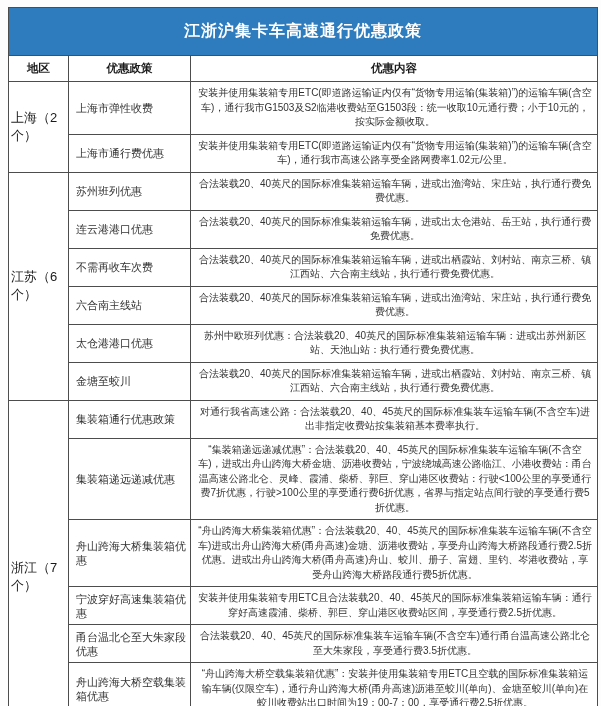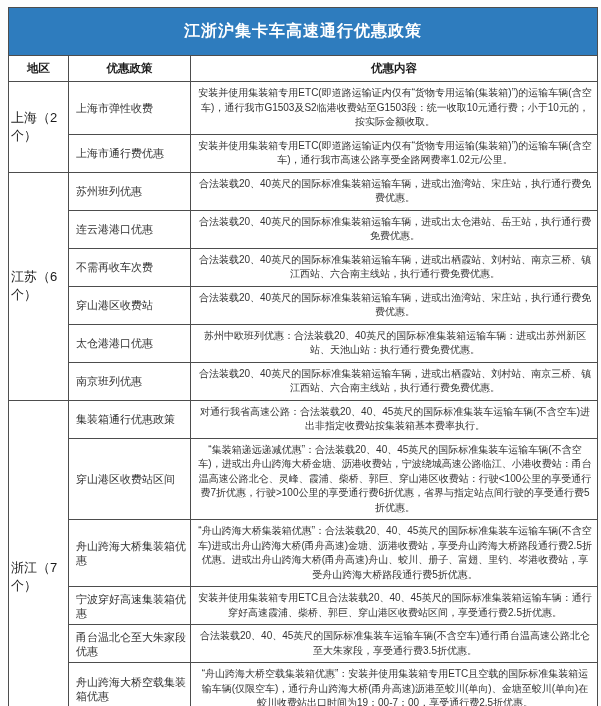--- a/index.html
+++ b/index.html
@@ -112,38 +112,38 @@
         </tr>
         <tr>
           <td class="policy-cell">连云港港口优惠</td>
           <td class="content-cell">合法装载20、40英尺的国际标准集装箱运输车辆，进或出太仓港站、岳王站，执行通行费免费优惠。</td>
         </tr>
         <tr>
           <td class="policy-cell">不需再收车次费</td>
           <td class="content-cell">合法装载20、40英尺的国际标准集装箱运输车辆，进或出栖霞站、刘村站、南京三桥、镇江西站、六合南主线站，执行通行费免费优惠。</td>
         </tr>
         <tr>
-          <td class="policy-cell">穿山港区收费站</td>
+          <td class="policy-cell">六合南主线站</td>
           <td class="content-cell">合法装载20、40英尺的国际标准集装箱运输车辆，进或出渔湾站、宋庄站，执行通行费免费优惠。</td>
         </tr>
         <tr>
           <td class="policy-cell">太仓港港口优惠</td>
           <td class="content-cell">苏州中欧班列优惠：合法装载20、40英尺的国际标准集装箱运输车辆：进或出苏州新区站、天池山站：执行通行费免费优惠。</td>
         </tr>
         <tr>
-          <td class="policy-cell">南京班列优惠</td>
+          <td class="policy-cell">金塘至蛟川</td>
           <td class="content-cell">合法装载20、40英尺的国际标准集装箱运输车辆，进或出栖霞站、刘村站、南京三桥、镇江西站、六合南主线站，执行通行费免费优惠。</td>
         </tr>
         <tr>
           <td class="region-cell" rowspan="7">浙江（7个）</td>
           <td class="policy-cell">集装箱通行优惠政策</td>
           <td class="content-cell">对通行我省高速公路：合法装载20、40、45英尺的国际标准集装车运输车辆(不含空车)进出非指定收费站按集装箱基本费率执行。</td>
         </tr>
         <tr>
-          <td class="policy-cell">穿山港区收费站区间</td>
+          <td class="policy-cell">集装箱递远递减优惠</td>
           <td class="content-cell">“集装箱递远递减优惠”：合法装载20、40、45英尺的国际标准集装车运输车辆(不含空车)，进或出舟山跨海大桥金塘、沥港收费站，宁波绕城高速公路临江、小港收费站：甬台温高速公路北仑、灵峰、霞浦、柴桥、郭巨、穿山港区收费站：行驶&lt;100公里的享受通行费7折优惠，行驶&gt;100公里的享受通行费6折优惠，省界与指定站点间行驶的享受通行费5折优惠。</td>
         </tr>
         <tr>
           <td class="policy-cell">舟山跨海大桥集装箱优惠</td>
           <td class="content-cell">“舟山跨海大桥集装箱优惠”：合法装载20、40、45英尺的国际标准集装车运输车辆(不含空车)进或出舟山跨海大桥(甬舟高速)金塘、沥港收费站，享受舟山跨海大桥路段通行费2.5折优惠。进或出舟山跨海大桥(甬舟高速)舟山、蛟川、册子、富翅、里钓、岑港收费站，享受舟山跨海大桥路段通行费5折优惠。</td>
         </tr>
         <tr>
           <td class="policy-cell">宁波穿好高速集装箱优惠</td>
           <td class="content-cell">安装并使用集装箱专用ETC且合法装载20、40、45英尺的国际标准集装箱运输车辆：通行穿好高速霞浦、柴桥、郭巨、穿山港区收费站区间，享受通行费2.5折优惠。</td>
         </tr>

